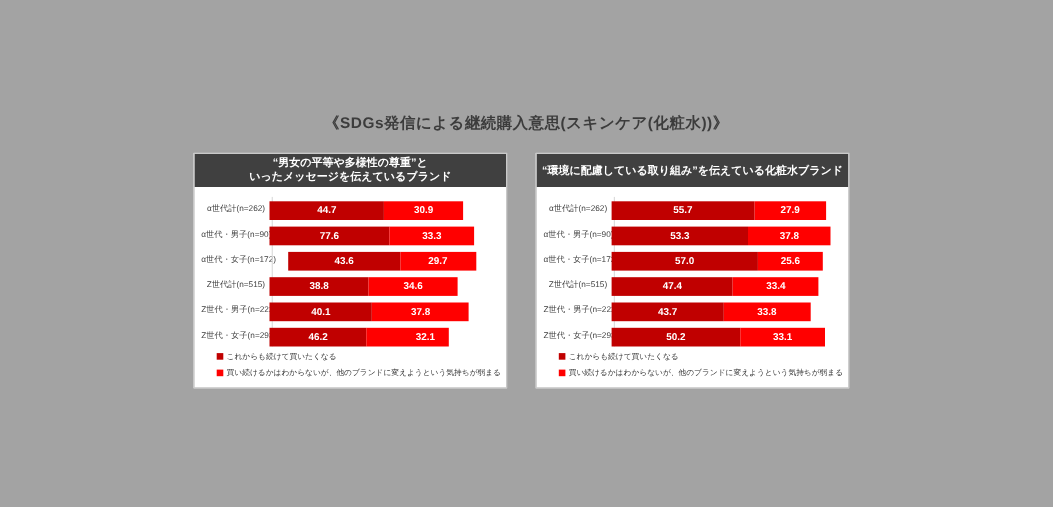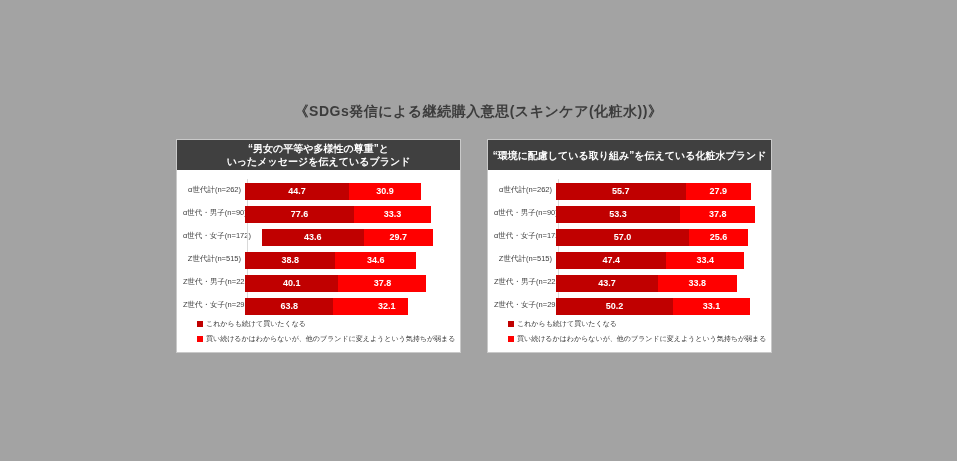--- a/index.html
+++ b/index.html
@@ -137,21 +137,21 @@
             <div class="seg seg2" style="width: 42.9545%;">
                 <span class="seg-val">37.8</span>
               </div>
           </div>
         </div>
 
         <div class="row">
           <div class="row-label">Z世代・女子(n=293)</div>
           <div class="track">
             <div class="seg seg1" style="width: 43.0682%;">
-                <span class="seg-val">63.8</span>
+                <span class="seg-val">46.2</span>
               </div>
             <div class="seg seg2" style="width: 36.4773%; padding-left: 32px;">
                 <span class="seg-val">32.1</span>
               </div>
           </div>
         </div>
 
       </div>
 
       <div class="legend">

